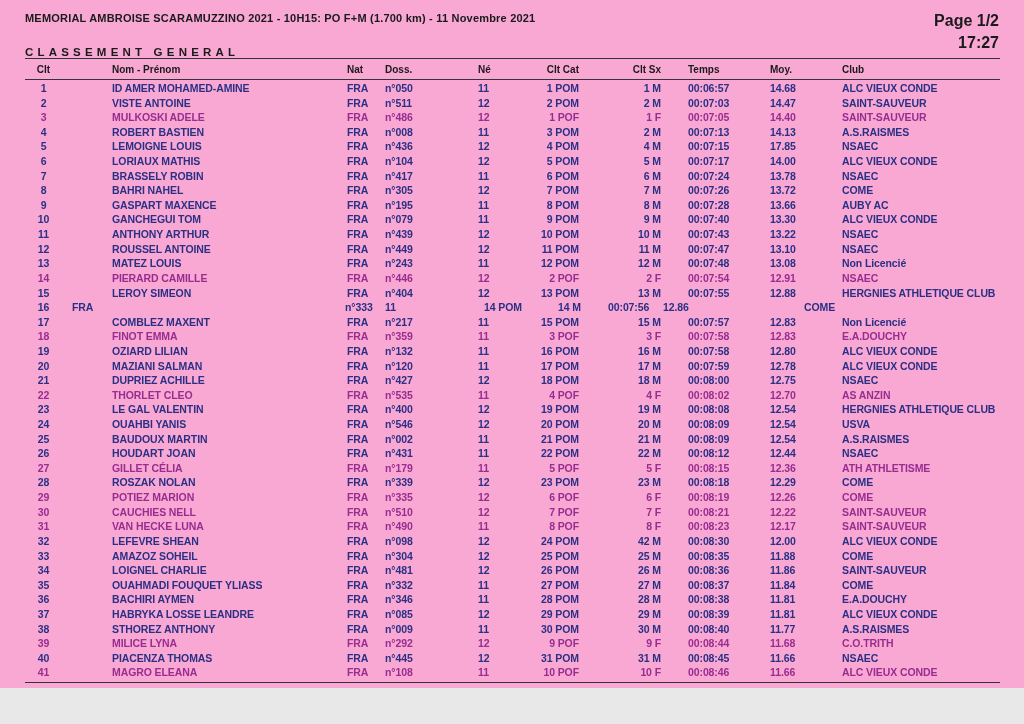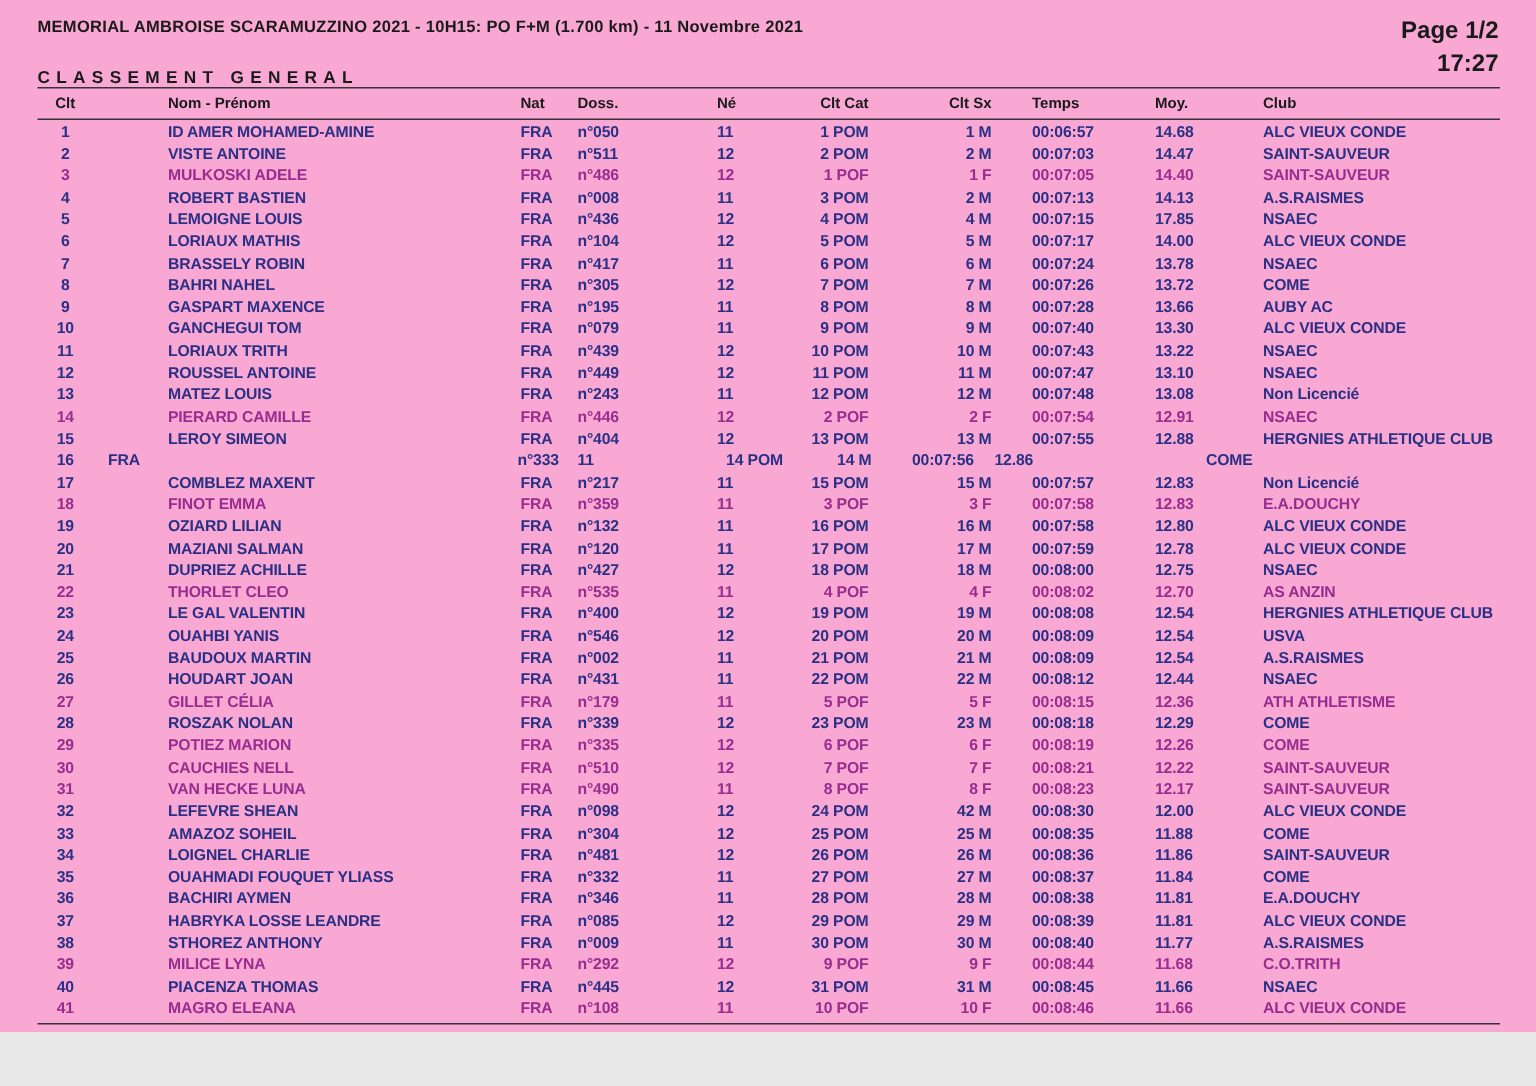--- a/index.html
+++ b/index.html
@@ -212,21 +212,21 @@
           <div class="c3">n°079</div>
           <div class="c4">11</div>
           <div class="c5">9 POM</div>
           <div class="c6">9 M</div>
           <div class="c7">00:07:40</div>
           <div class="c8">13.30</div>
           <div class="c9">ALC VIEUX CONDE</div>
         </div>
         <div class="trow male">
           <div class="c0">11</div>
-          <div class="c1">LORIAUX TRITH</div>
+          <div class="c1">ANTHONY ARTHUR</div>
           <div class="c2">FRA</div>
           <div class="c3">n°439</div>
           <div class="c4">12</div>
           <div class="c5">10 POM</div>
           <div class="c6">10 M</div>
           <div class="c7">00:07:43</div>
           <div class="c8">13.22</div>
           <div class="c9">NSAEC</div>
         </div>
         <div class="trow male">

